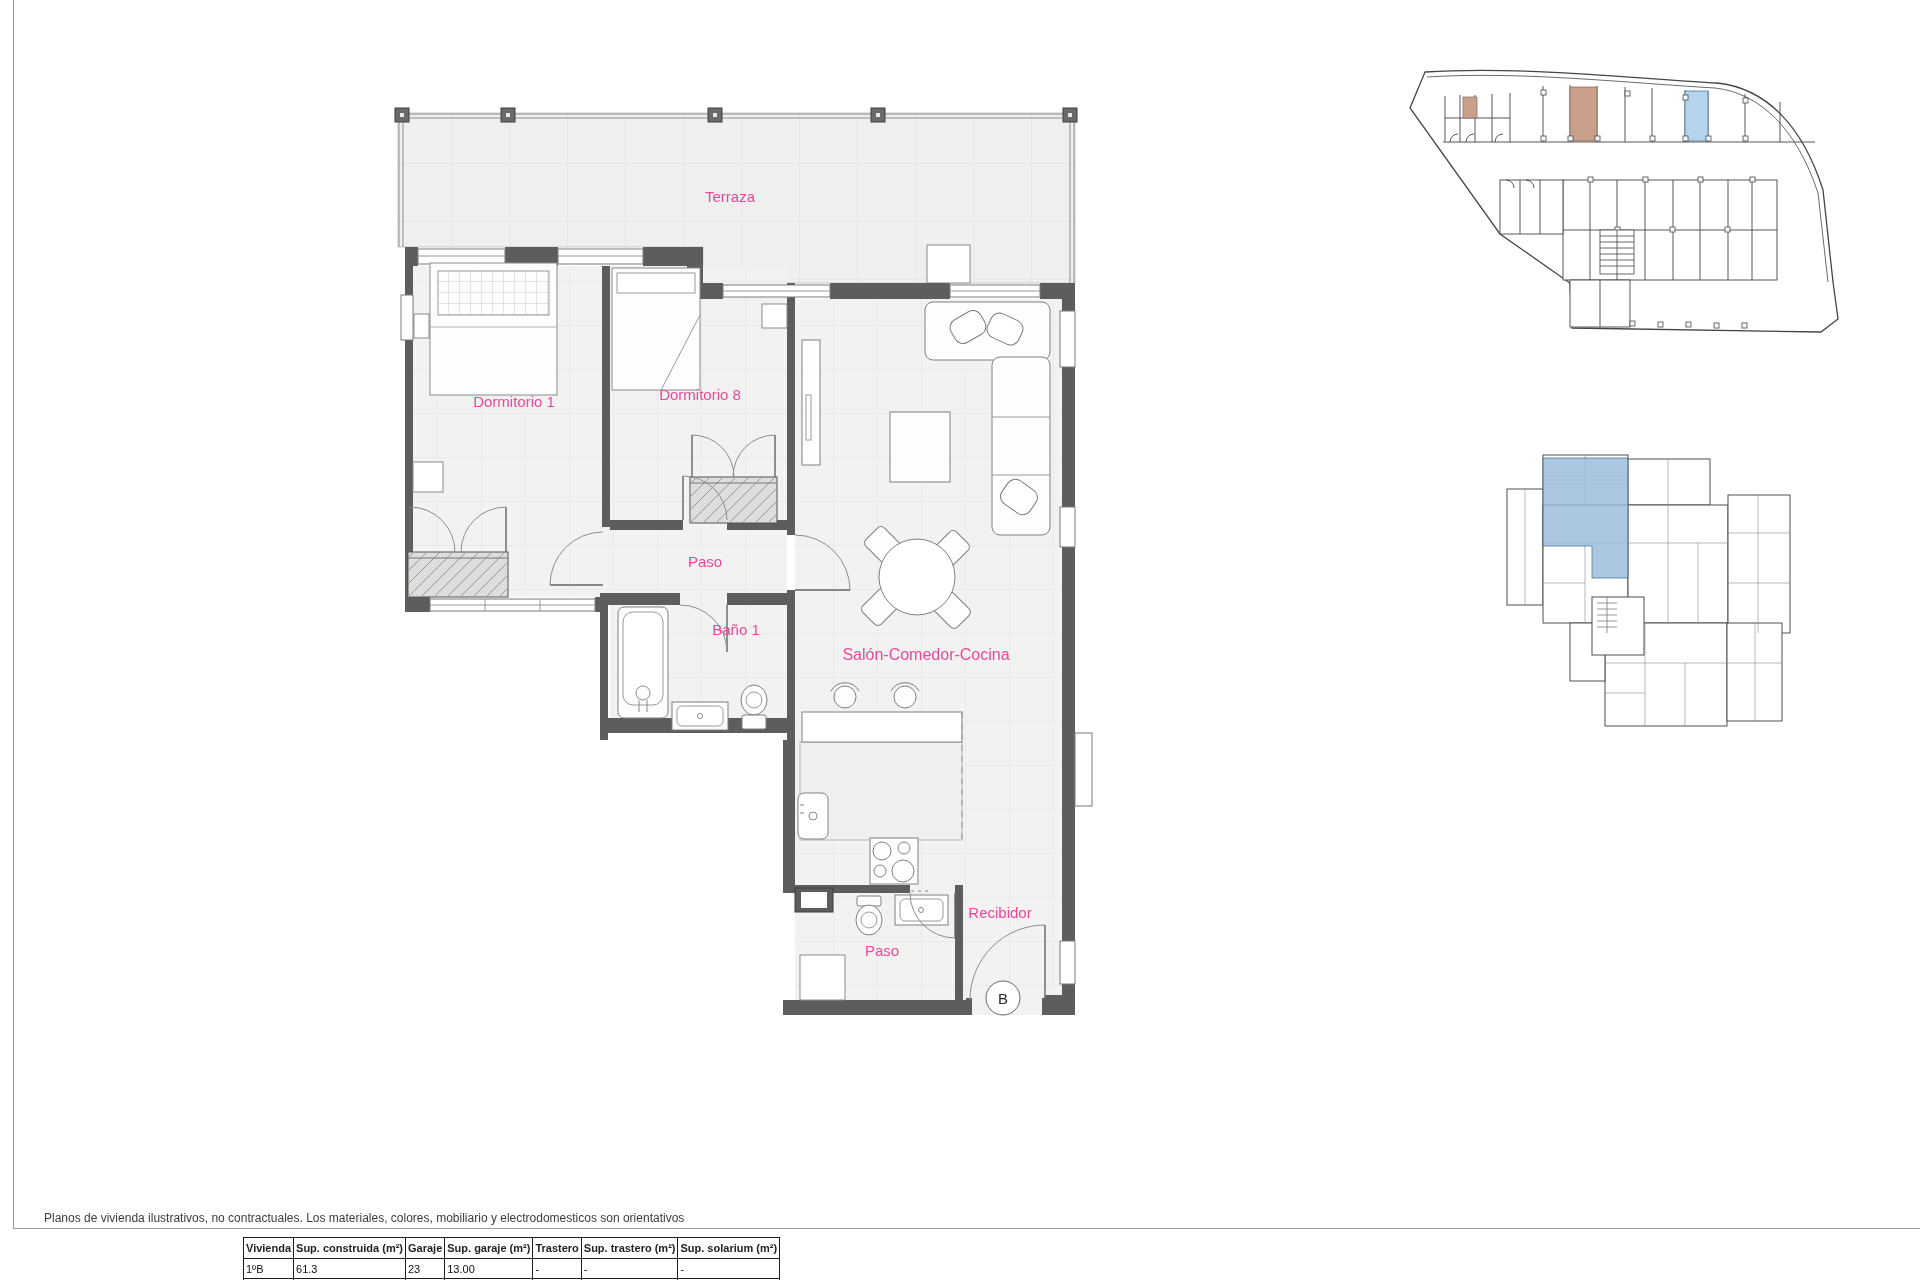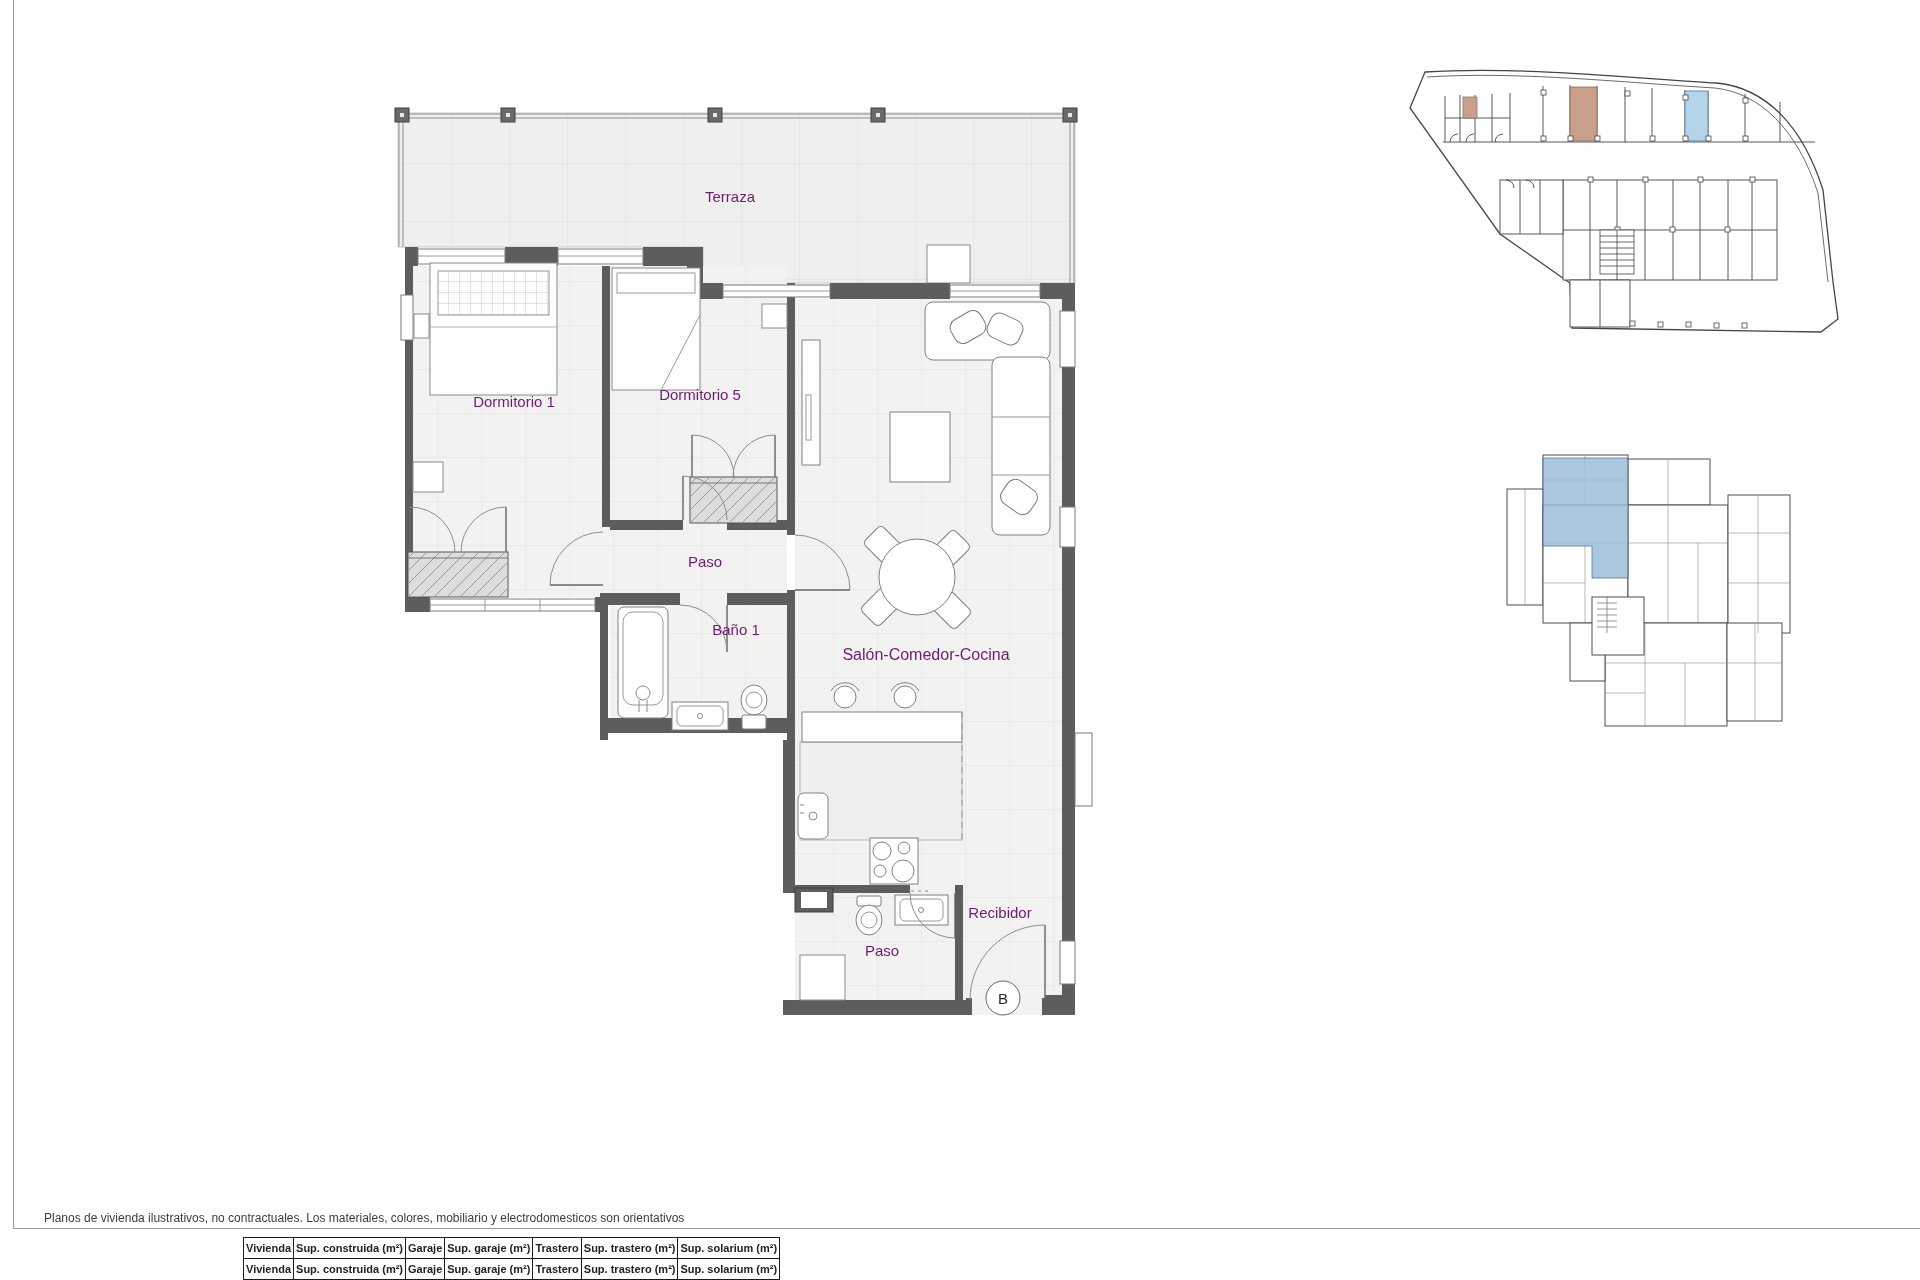--- a/index.html
+++ b/index.html
@@ -8,21 +8,21 @@
     background:#ffffff;font-family:"Liberation Sans",sans-serif;color:#222;
   }
   .frame-v{position:absolute;left:13px;top:0;width:1px;height:1229px;background:#9b9b9b;}
   .frame-h{position:absolute;left:13px;top:1228px;width:1907px;height:1px;background:#9b9b9b;}
   .disclaimer{position:absolute;left:44px;top:1211px;font-size:12px;color:#3c3c3c;}
 
   
   .plan{position:absolute;left:393px;top:105px;width:700px;height:940px;}
   .plan svg{position:absolute;left:0;top:0;}
   .room-label{position:absolute;transform:translate(-50%,-50%);white-space:nowrap;
-    font-size:15px;color:#701a75;}
+    font-size:15px;color:#ec4899;}
   .room-label.big{font-size:16px;text-align:center;}
   .unit-b{position:absolute;transform:translate(-50%,-50%);font-size:15px;color:#2a2a2a;}
 
   
   .garage{position:absolute;left:1400px;top:62px;width:470px;height:290px;}
   .keyplan{position:absolute;left:1495px;top:447px;width:310px;height:285px;}
 
   .wall{fill:var(--wall-gray,#5d5d5d);}
   .hl-blue{fill:var(--highlight-blue,#b5d4ec);}
   .hl-tan{fill:var(--highlight-tan,#c9a08c);}
@@ -278,21 +278,21 @@
         <path d="M517,788 A45,45 0 0 0 562,833"></path>
         <path d="M577,895 A75,75 0 0 1 652,820"></path>
       </g>
     </g>
 
     <circle cx="610" cy="893" r="17" fill="#fff" stroke="#666"></circle>
   </svg>
 
   <div class="room-label" style="left:337px;top:91px">Terraza</div>
   <div class="room-label" style="left:121px;top:296px">Dormitorio 1</div>
-  <div class="room-label" style="left:307px;top:289px">Dormitorio 5</div>
+  <div class="room-label" style="left:307px;top:289px">Dormitorio 8</div>
   <div class="room-label" style="left:312px;top:456px">Paso</div>
   <div class="room-label" style="left:343px;top:524px">Baño 1</div>
   <div class="room-label big" style="left:533px;top:550px">Salón-Comedor-Cocina</div>
   <div class="room-label" style="left:489px;top:845px">Paso</div>
   <div class="room-label" style="left:607px;top:807px">Recibidor</div>
   <div class="unit-b" style="left:610px;top:893px">B</div>
 </div>
 
 <svg class="garage" width="470" height="290" viewBox="0 0 470 290">
   <g fill="none" stroke="#454545" stroke-width="1.3">
@@ -394,20 +394,29 @@
       <tr>
     <th>Vivienda</th>
     <th>Sup. construida (m²)</th>
     <th>Garaje</th>
     <th>Sup. garaje (m²)</th>
     <th>Trastero</th>
     <th>Sup. trastero (m²)</th>
     <th>Sup. solarium (m²)</th>
   </tr>
   <tr>
+    <td>1ºB</td>
+    <td>61.3</td>
+    <td>23</td>
+    <td>13.00</td>
+    <td>-</td>
+    <td>-</td>
+    <td>-</td>
+  </tr>
+  <tr>
     <th>Vivienda</th>
     <th>Sup. construida (m²)</th>
     <th>Garaje</th>
     <th>Sup. garaje (m²)</th>
     <th>Trastero</th>
     <th>Sup. trastero (m²)</th>
     <th>Sup. solarium (m²)</th>
   </tr>
 </tbody>
   </table>

